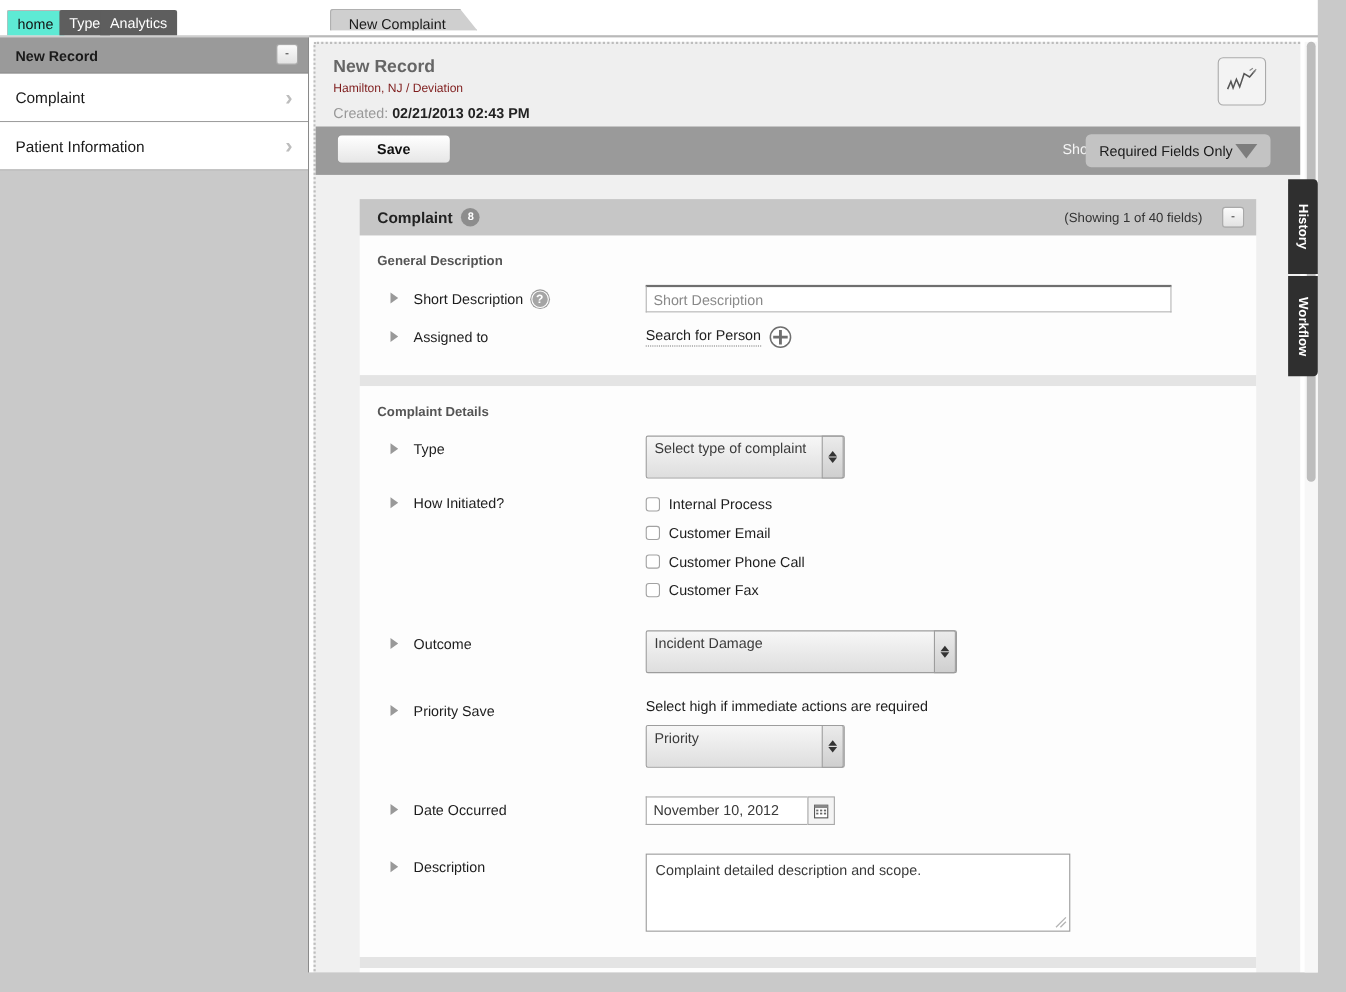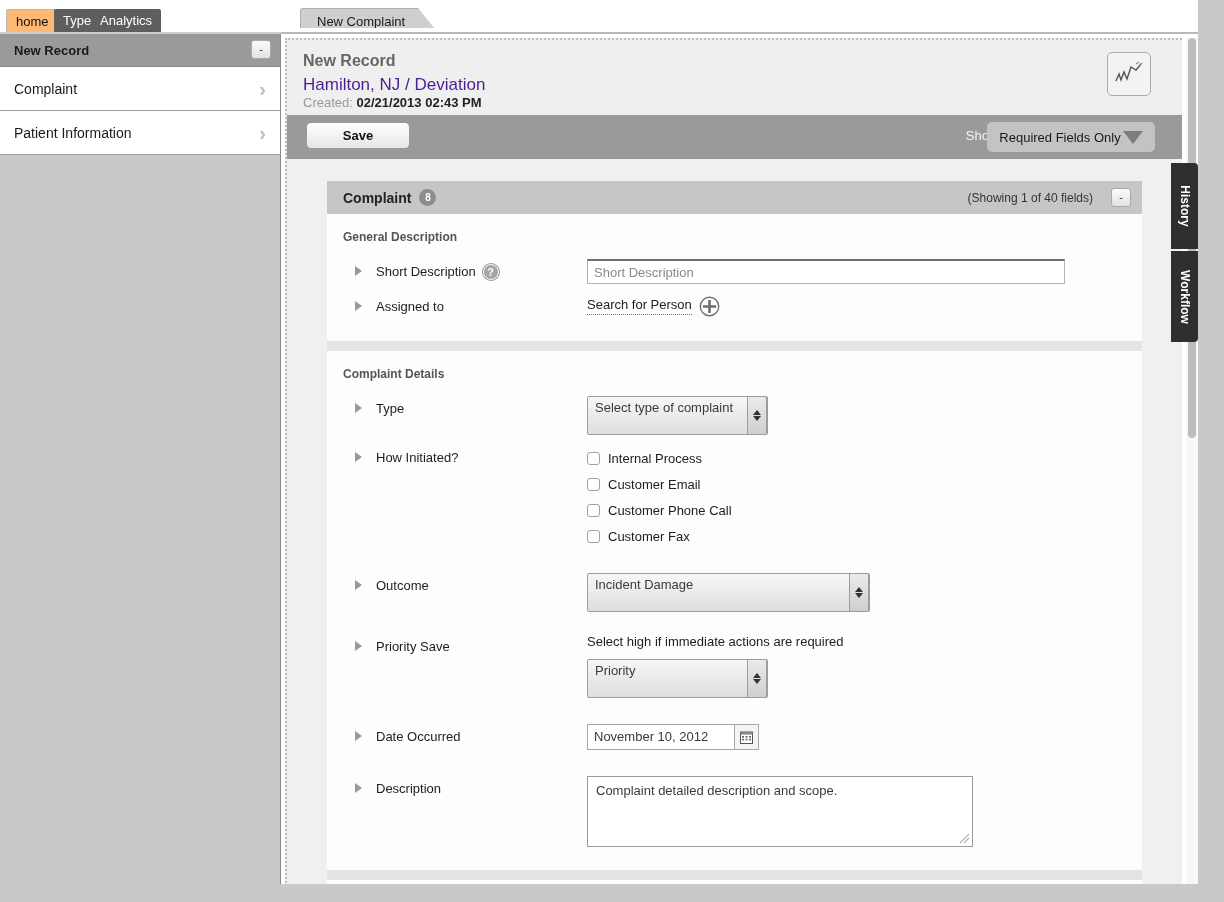--- a/index.html
+++ b/index.html
@@ -19,21 +19,21 @@
     position: absolute; left: 0; top: 32px; width: 1224px; height: 2px;
     background: #cfcfcf;
   }
   .apptab {
     position: absolute; top: 9px; height: 23px;
     padding: 0 9px;
     font-size: 13px; line-height: 23px;
     border-radius: 2px 2px 0 0;
     cursor: default; white-space: nowrap;
   }
-  .apptab.active { background: #fdba74; color: #111; border: 1px solid #b8b8b8; border-bottom: none; }
+  .apptab.active { background: #5eead4; color: #111; border: 1px solid #b8b8b8; border-bottom: none; }
   .apptab.inactive { background: #5e5e5e; color: #ffffff; }
 
   
   #sidebar {
     position: absolute; left: 0; top: 34px; width: 281px; height: 858px;
     background: #c9c9c9;
     border-right: 1px solid #8a8a8a;
   }
   #sidebar-header {
     position: relative; height: 33px; background: #9a9a9a;
@@ -84,21 +84,21 @@
   #panel {
     position: absolute; left: 4px; top: 38px; width: 897px; height: 856px;
     background: #f0f0f0;
     border-left: 2px dotted #bdbdbd;
     border-top: 2px dotted #bdbdbd;
   }
 
   
   #record-header { position: relative; height: 75px; background: #efefef; }
   #record-header .rtitle { position: absolute; left: 16px; top: 12px; font-size: 16px; font-weight: bold; color: #666; }
-  #record-header .rsub   { position: absolute; left: 16px; top: 35px; font-size: 17px; color: #4c1d95; }
+  #record-header .rsub   { position: absolute; left: 16px; top: 35px; font-size: 11px; color: #7f1d1d; }
   #record-header .rcreated { position: absolute; left: 16px; top: 55px; font-size: 13px; color: #999; }
   #record-header .rcreated b { color: #222; font-weight: bold; }
   #sig-button {
     position: absolute; right: 31px; top: 12px; width: 44px; height: 44px;
     background: #f3f3f3; border: 1px solid #aaa; border-radius: 5px; cursor: pointer;
   }
 
   
   #toolbar { position: relative; height: 44px; background: #9a9a9a; }
   #save-button {

